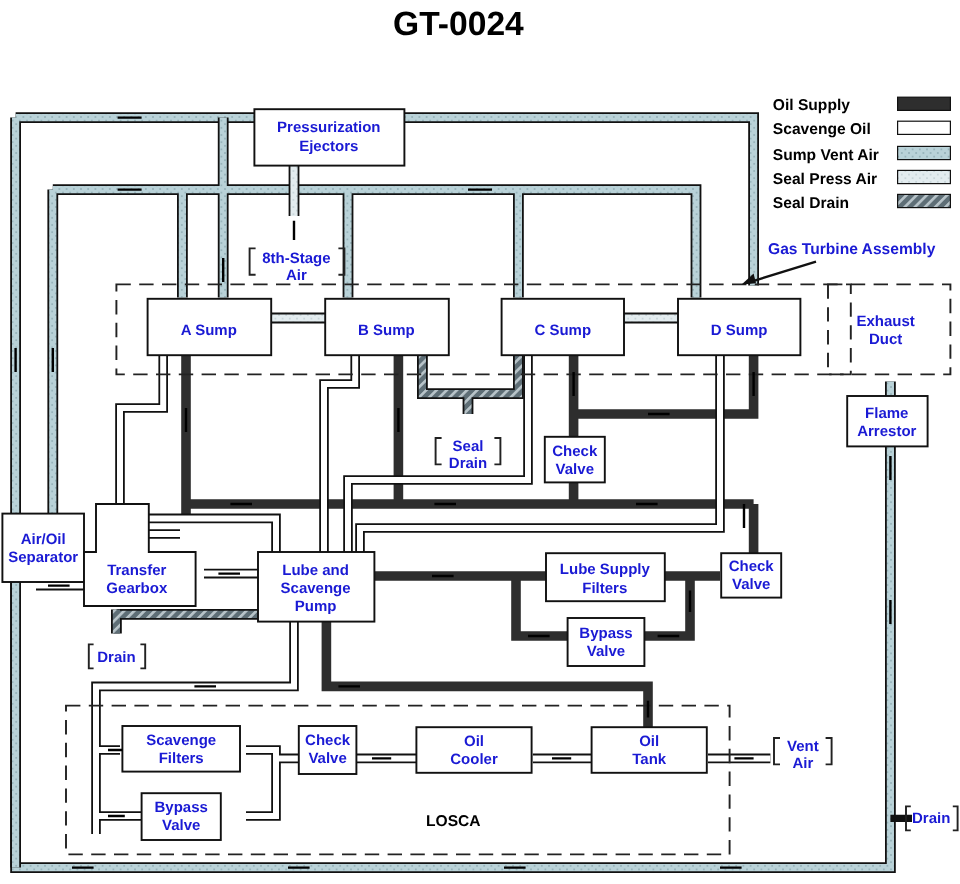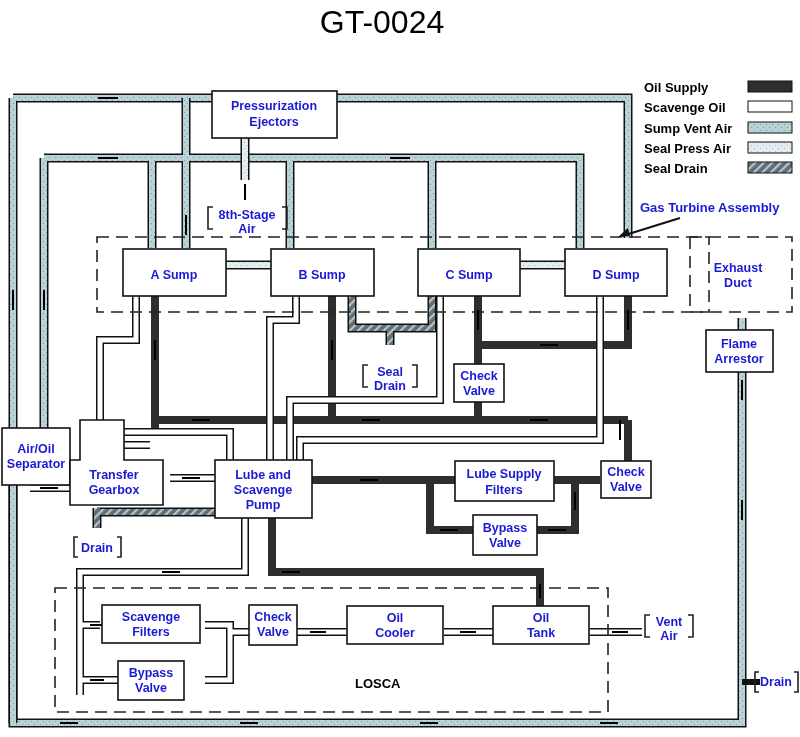--- a/index.html
+++ b/index.html
@@ -1,17 +1,17 @@
 <!DOCTYPE html>
 <html><head>
 <meta charset="utf-8">
 <style>
   html, body { margin:0; padding:0; background:#ffffff; }
   body { width:800px; height:737px; position:relative; overflow:hidden; font-family:"Liberation Sans", sans-serif; }
-  #title { position:absolute; left:0; top:4px; width:764px; text-align:center; font-weight:normal; font-size:32px; color:#000; }
+  #title { position:absolute; left:0; top:4px; width:764px; text-align:center; font-weight:bold; font-size:28px; color:#000; }
   svg#diagram { position:absolute; left:0; top:0; }
   .lbl { font-family:"Liberation Sans", sans-serif; font-weight:bold; fill:#1a1ad4; font-size:12.5px; text-anchor:middle; }
   .lbl-black { font-family:"Liberation Sans", sans-serif; font-weight:bold; fill:#000; font-size:13px; }
   .box { fill:#fff; stroke:#111; stroke-width:1.6; }
   .dash { fill:none; stroke:#222; stroke-width:1.6; stroke-dasharray:12 7; }
   .brk { fill:none; stroke:#222; stroke-width:1.6; }
 </style>
 </head>
 <body>
 

